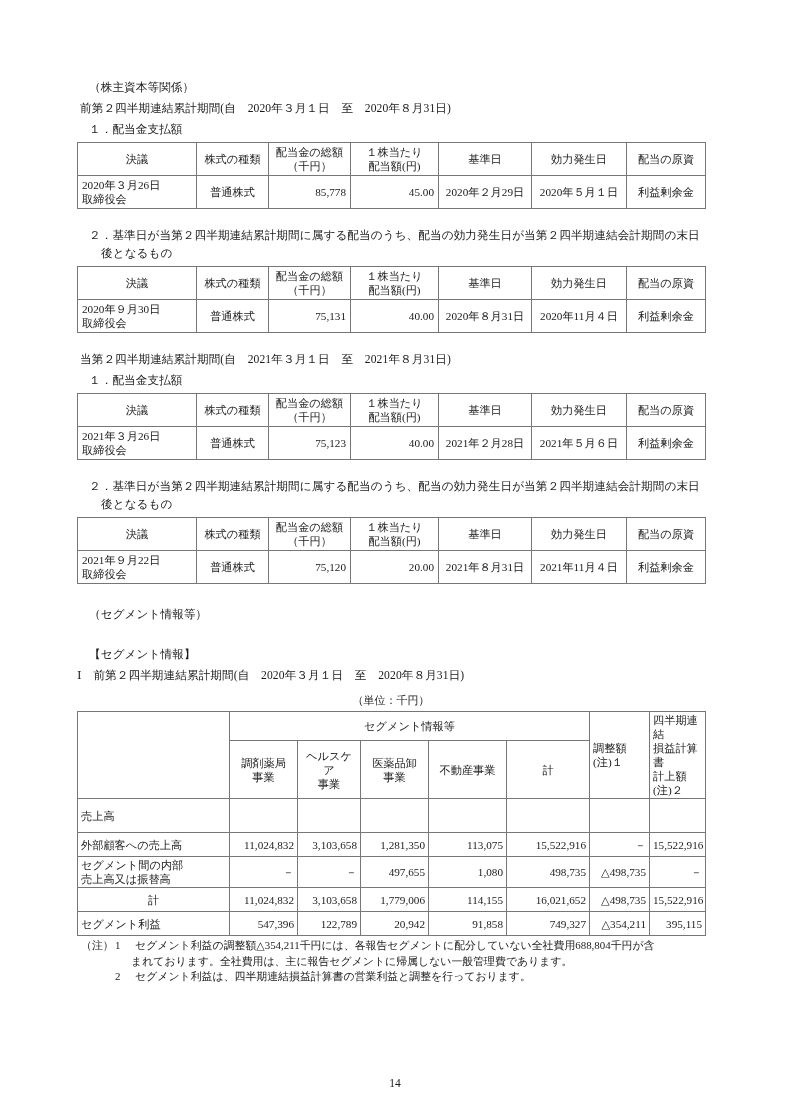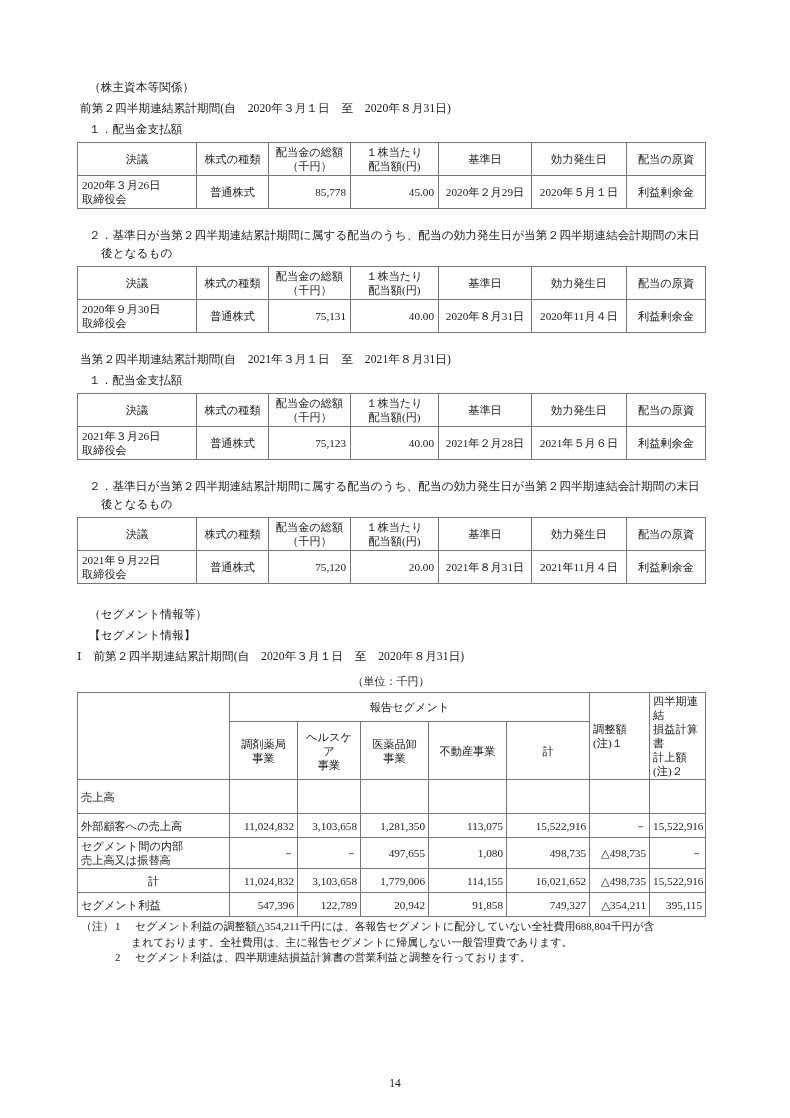--- a/index.html
+++ b/index.html
@@ -35,21 +35,21 @@
     font-size: 11.6px;
     line-height: 18px;
     letter-spacing: 0.1px;
     white-space: pre;
   }
   .sec-title     { margin-left: 12px; }
   .period-line   { margin-left: 3px; }
   .item-line     { margin-left: 12px; }
   .item-line2    { margin-left: 24px; }
   .roman-line    { margin-left: 0px; }
-  .bracket-title { margin-left: 12px; }
+  .bracket-title { margin-left: 12px; margin-top: 19px; }
 
   .gap-3  { height: 3px; }
   .gap-5  { height: 5px; }
   .gap-18 { height: 18px; }
   .gap-22 { height: 22px; }
 
   
   table.doc {
     border-collapse: collapse;
     table-layout: fixed;
@@ -376,21 +376,21 @@
           <col class="s2">
           <col class="s3">
         <col class="s4">
           <col class="s5">
           <col class="s6">
           <col class="s7">
       </colgroup>
       <thead>
         <tr>
           <th class="seg-top-blank" rowspan="2"></th>
-          <th class="seg-hdr-span" colspan="5">報告セグメント</th>
+          <th class="seg-hdr-span" colspan="5">セグメント情報等</th>
           <th class="seg-hdr-tall" rowspan="2">調整額
 (注)１</th>
           <th class="seg-hdr-tall" rowspan="2">四半期連結
 損益計算書
 計上額
 (注)２</th>
         </tr>
         <tr>
           <th class="seg-hdr-sub">調剤薬局
 事業</th>

